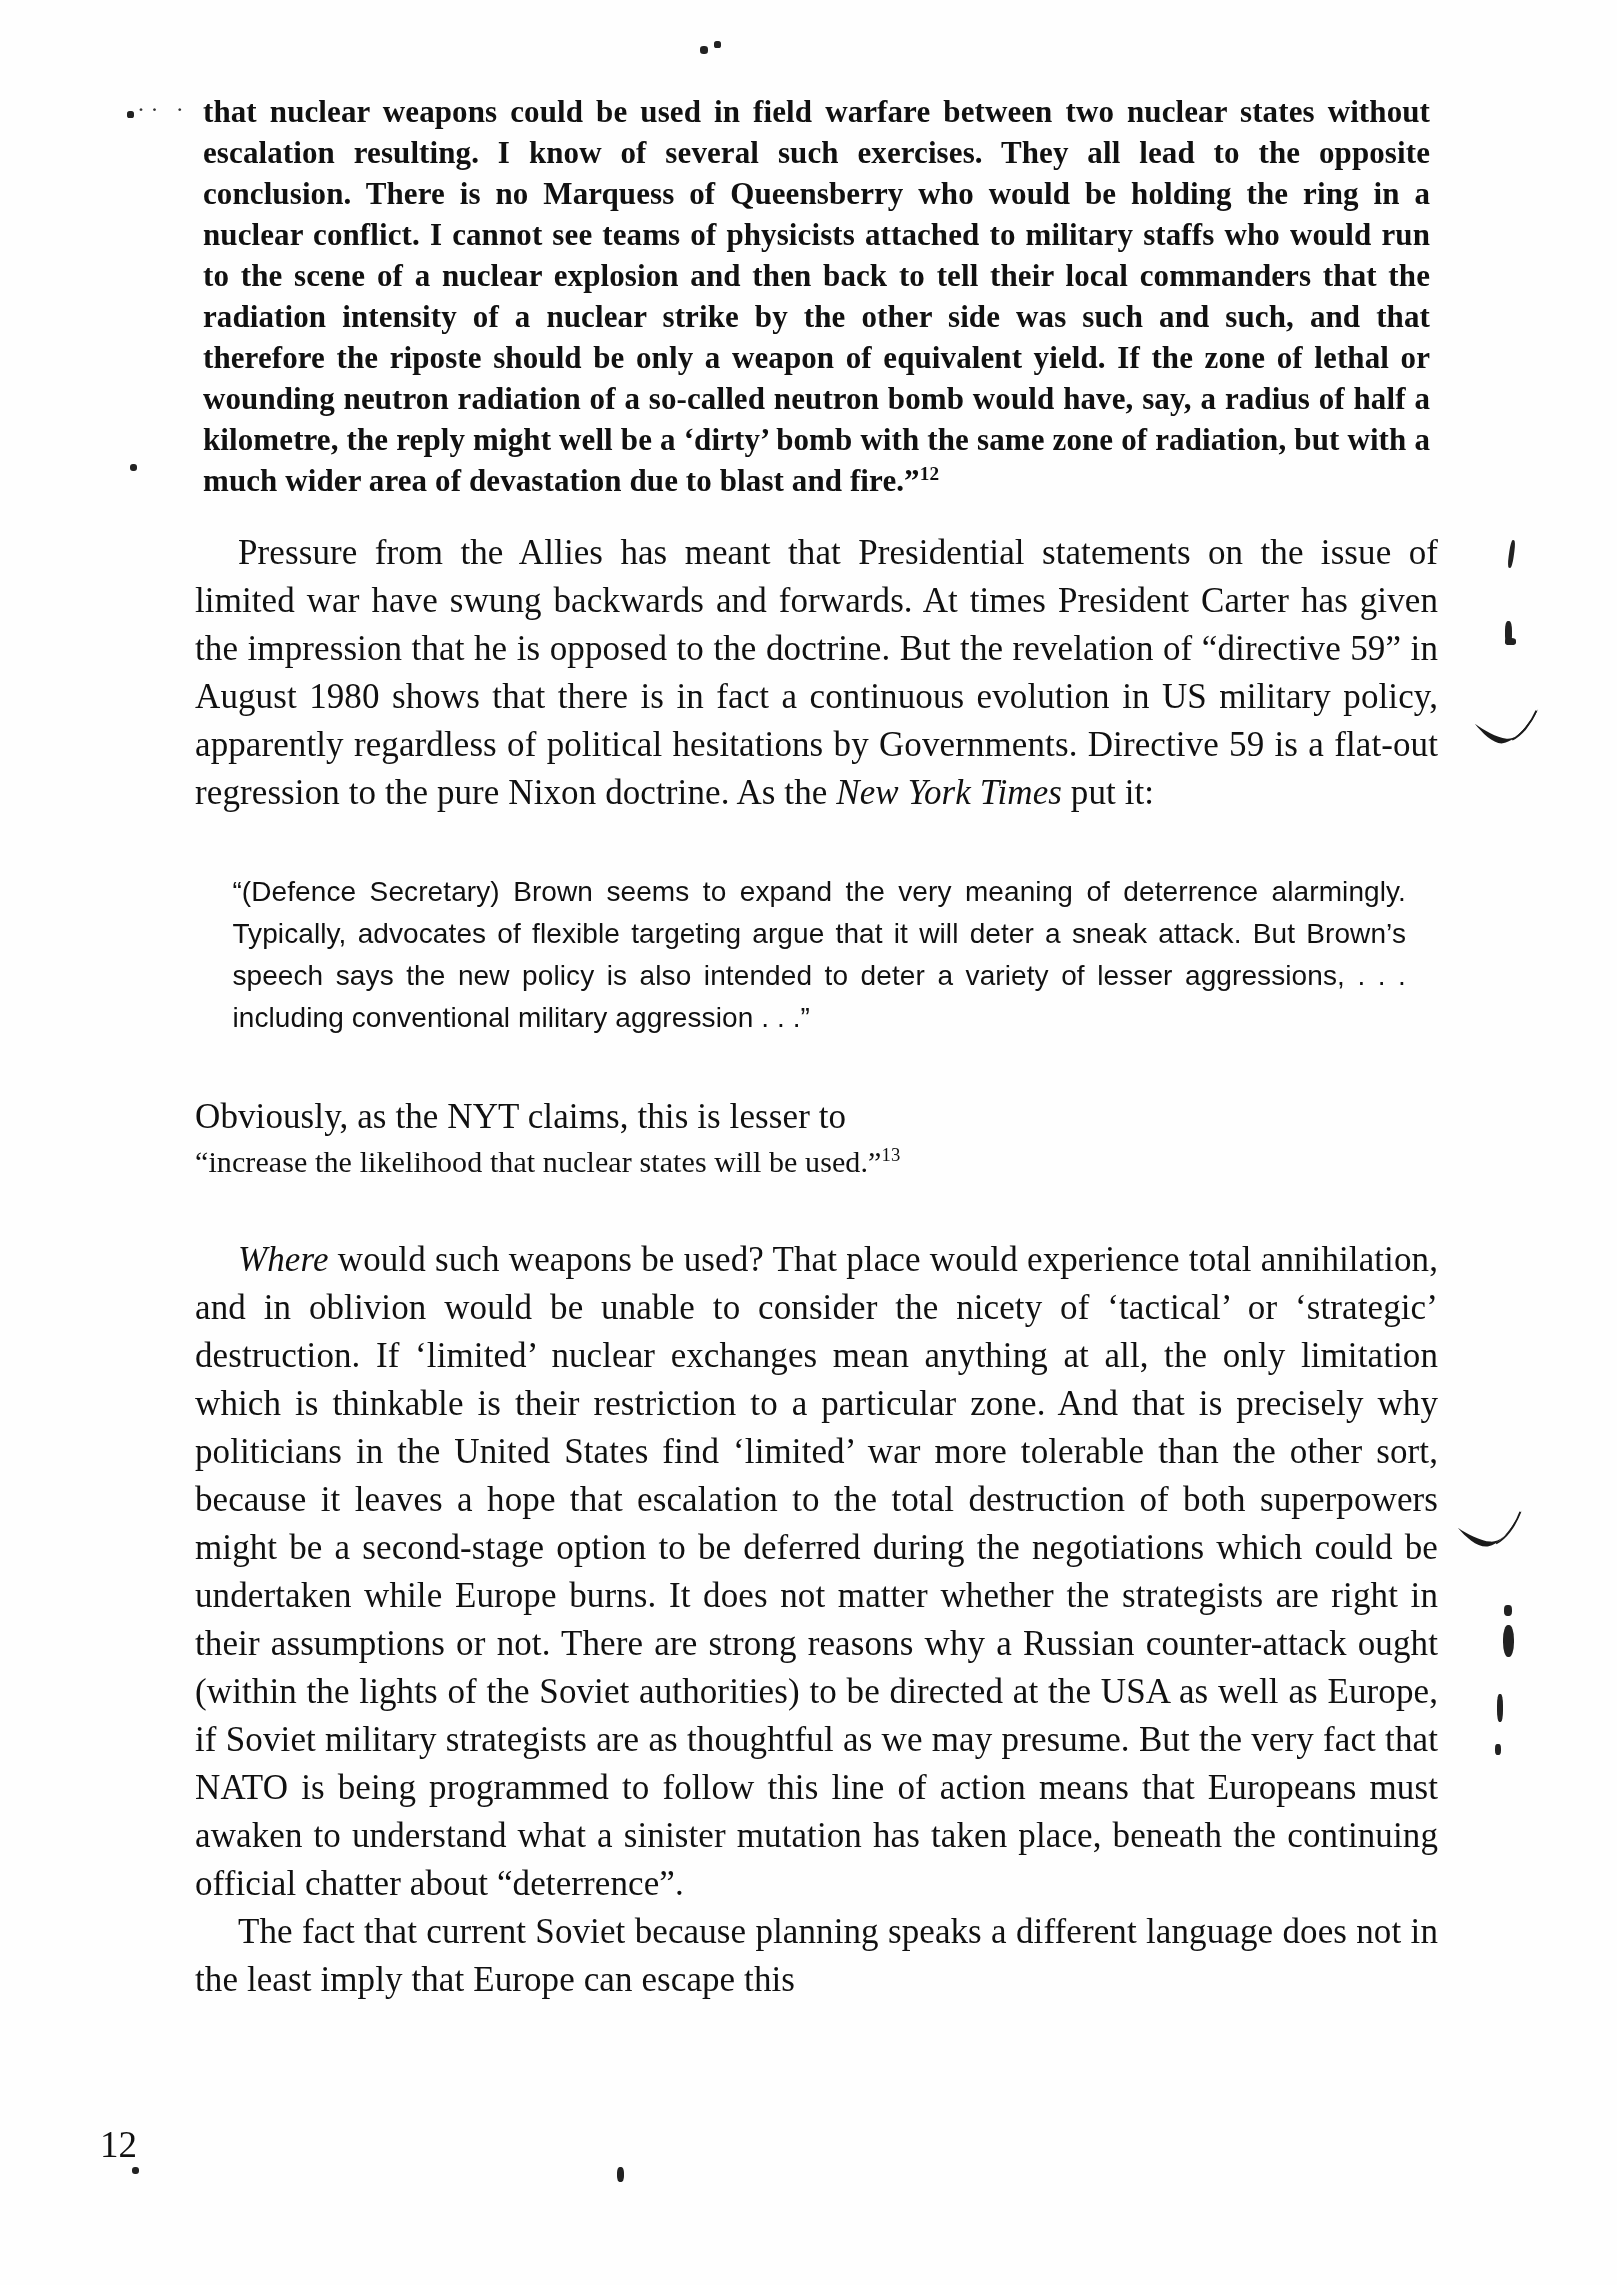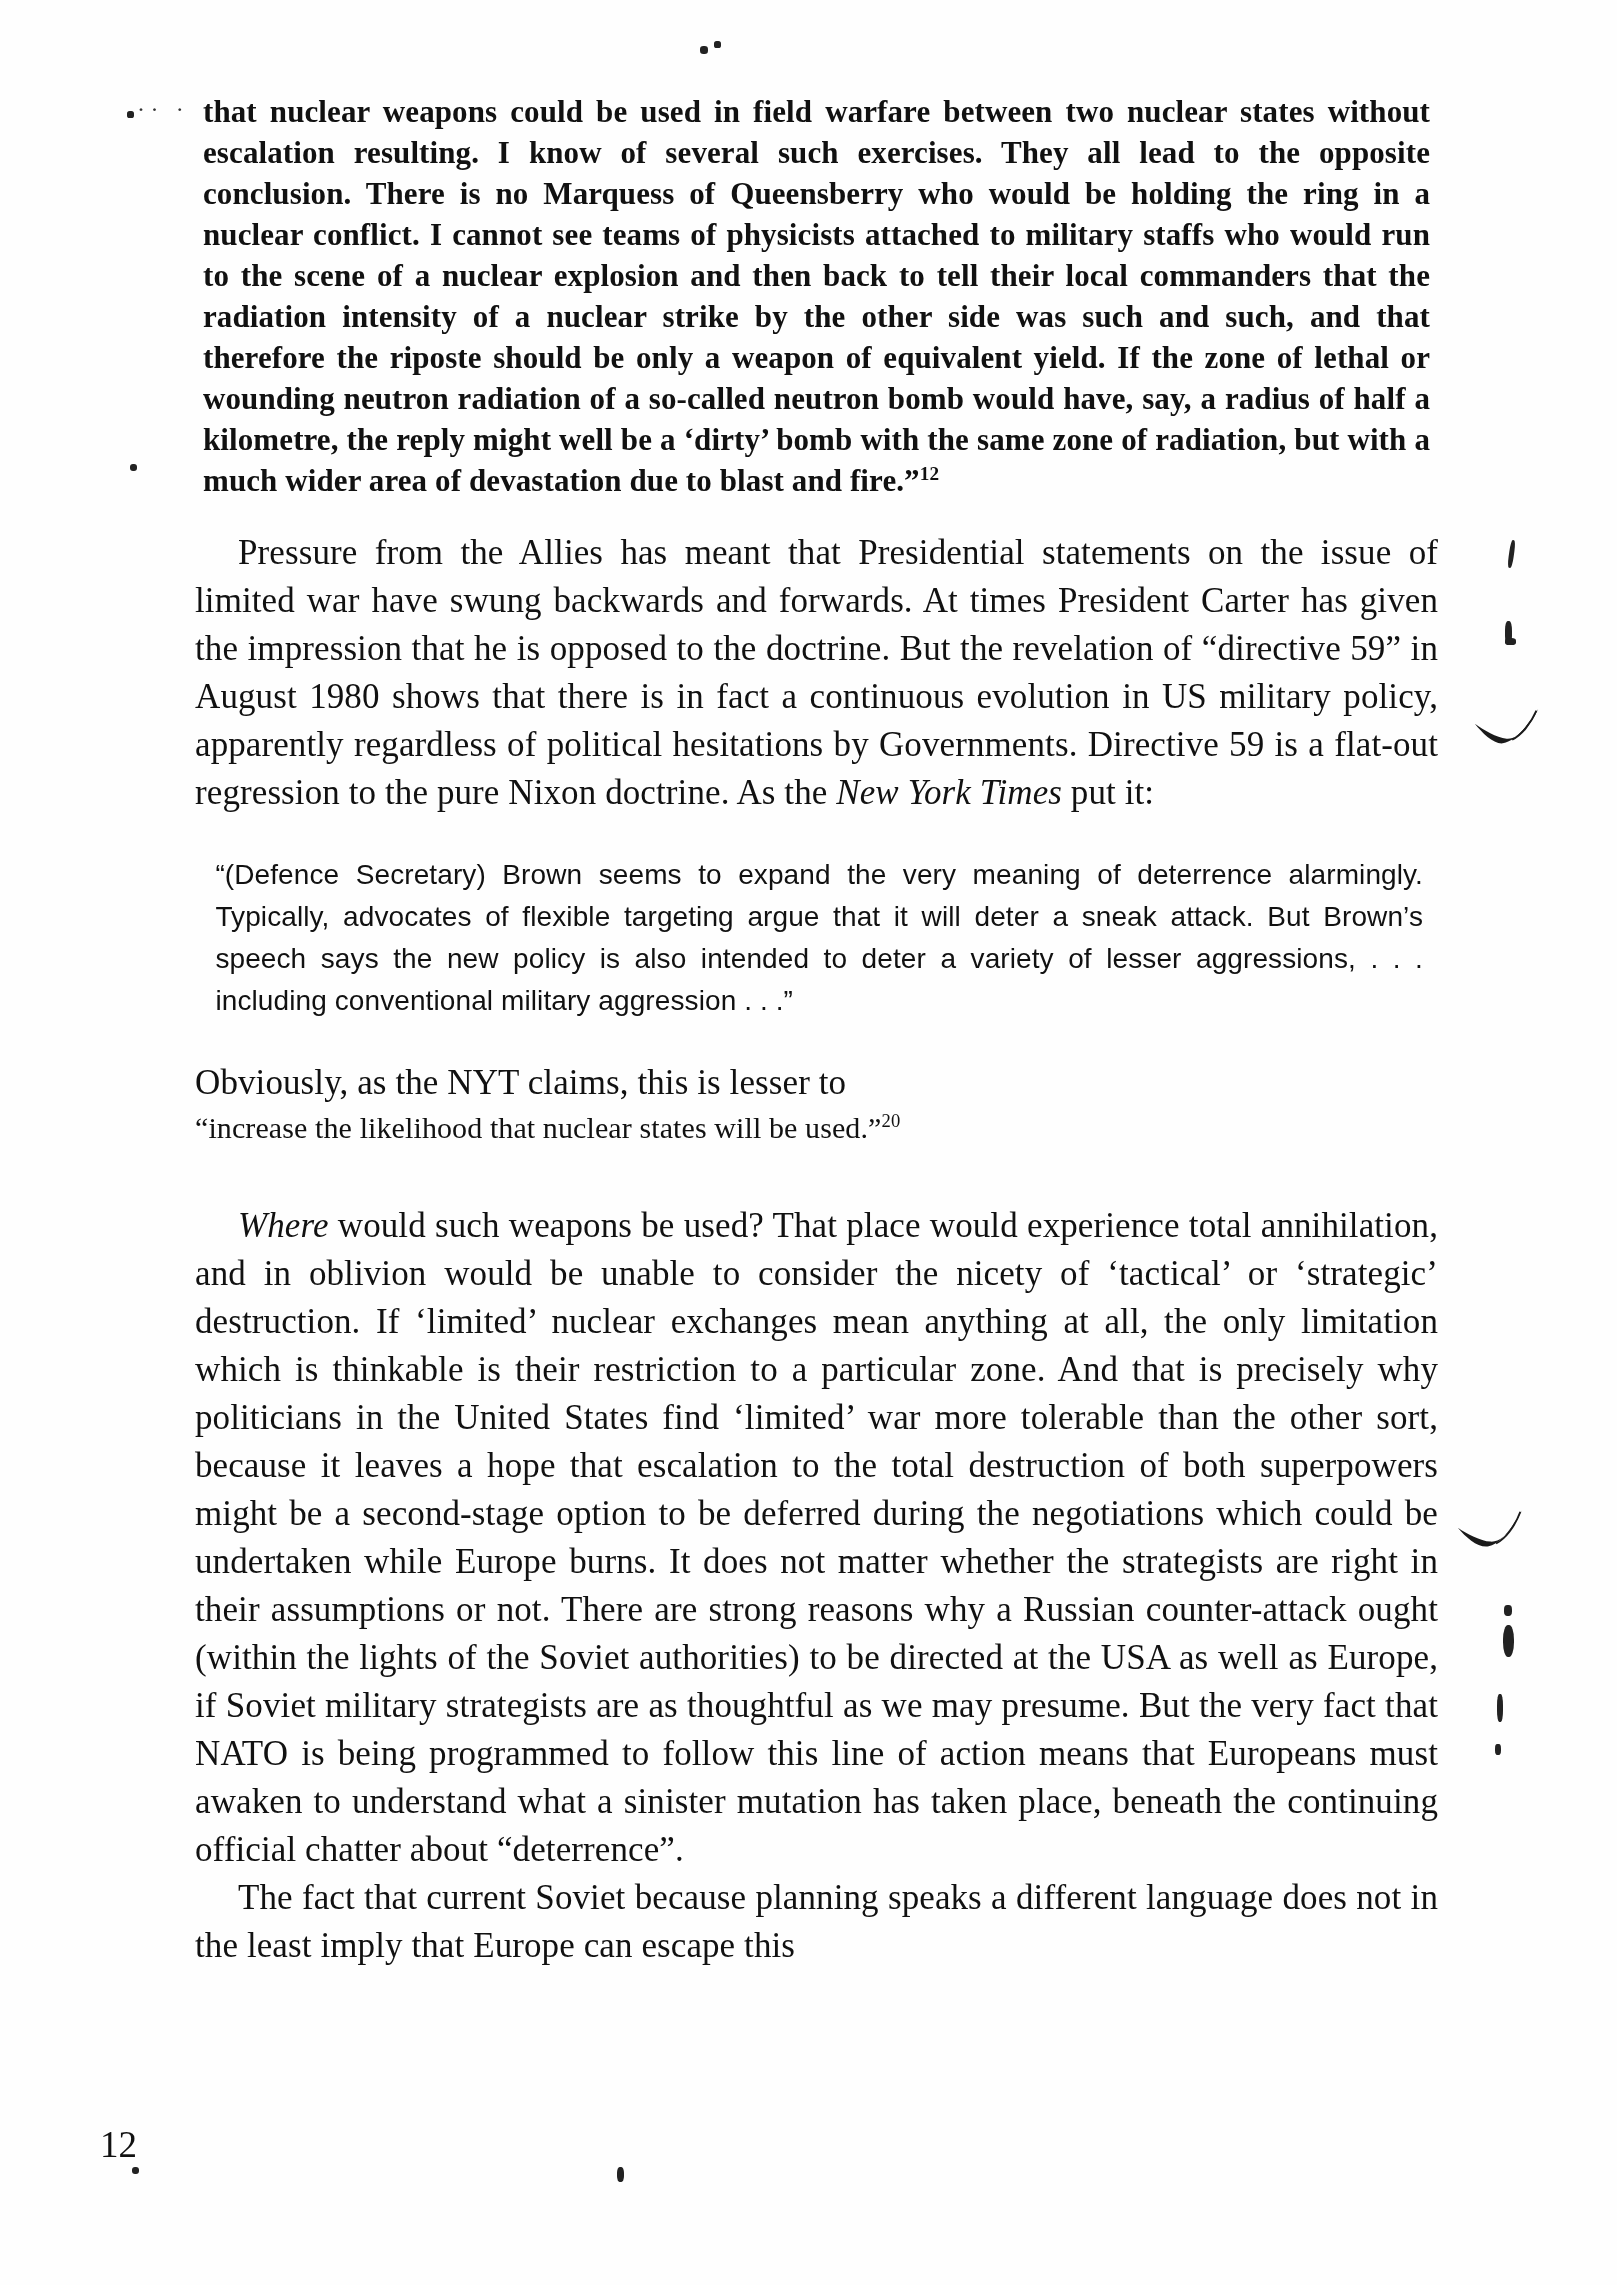--- a/index.html
+++ b/index.html
@@ -53,21 +53,21 @@
     letter-spacing: 0.1px;
     margin: 8px;
   }
 
   
   .quote-nyt {
     font-family: "Liberation Sans", "DejaVu Sans", sans-serif;
     font-size: 28px;
     line-height: 42px;
     text-align: justify;
-    margin: 0;
+    margin: 17px;
     letter-spacing: 0.1px;
   }
 
   .small-quote {
     font-size: 30px;
     line-height: 41px;
     margin: 0;
     letter-spacing: 0.1px;
   }
 
@@ -152,21 +152,21 @@
 
     <div class="spacer-md"></div>
 
     <div style="padding-left:20.4px; padding-right:15px;">
       <p class="quote-nyt">“(Defence Secretary) Brown seems to expand the very meaning of deterrence alarmingly. Typically, advocates of flexible targeting argue that it will deter a sneak attack. But Brown’s speech says the new policy is also intended to deter a variety of lesser aggressions, . . . including conventional military aggression . . .”</p>
     </div>
 
     <div class="spacer-md"></div>
 
     <p class="body-par">Obviously, as the NYT claims, this is lesser to</p>
-    <p class="small-quote"><span>“increase the likelihood that nuclear states will be used.”</span><sup>20</sup></p>
+    <p class="small-quote"><span>“increase the likelihood that nuclear states will be used.”</span><sup>13</sup></p>
 
     <div class="spacer-lg"></div>
 
     <p class="body-par indent"><em>Where</em><span> would such weapons be used? That place would experience total annihilation, and in oblivion would be unable to consider the nicety of ‘tactical’ or ‘strategic’ destruction. If ‘limited’ nuclear exchanges mean anything at all, the only limitation which is thinkable is their restriction to a particular zone. And that is precisely why politicians in the United States find ‘limited’ war more tolerable than the other sort, because it leaves a hope that escalation to the total destruction of both superpowers might be a second-stage option to be deferred during the negotiations which could be undertaken while Europe burns. It does not matter whether the strategists are right in their assumptions or not. There are strong reasons why a Russian counter-attack ought (within the lights of the Soviet authorities) to be directed at the USA as well as Europe, if Soviet military strategists are as thoughtful as we may presume. But the very fact that NATO is being programmed to follow this line of action means that Europeans must awaken to understand what a sinister mutation has taken place, beneath the continuing official chatter about “deterrence”.</span></p>
 
     <p class="body-par indent">The fact that current Soviet because planning speaks a different language does not in the least imply that Europe can escape this</p>
 
   </div>
 
   <div class="folio">12</div>

